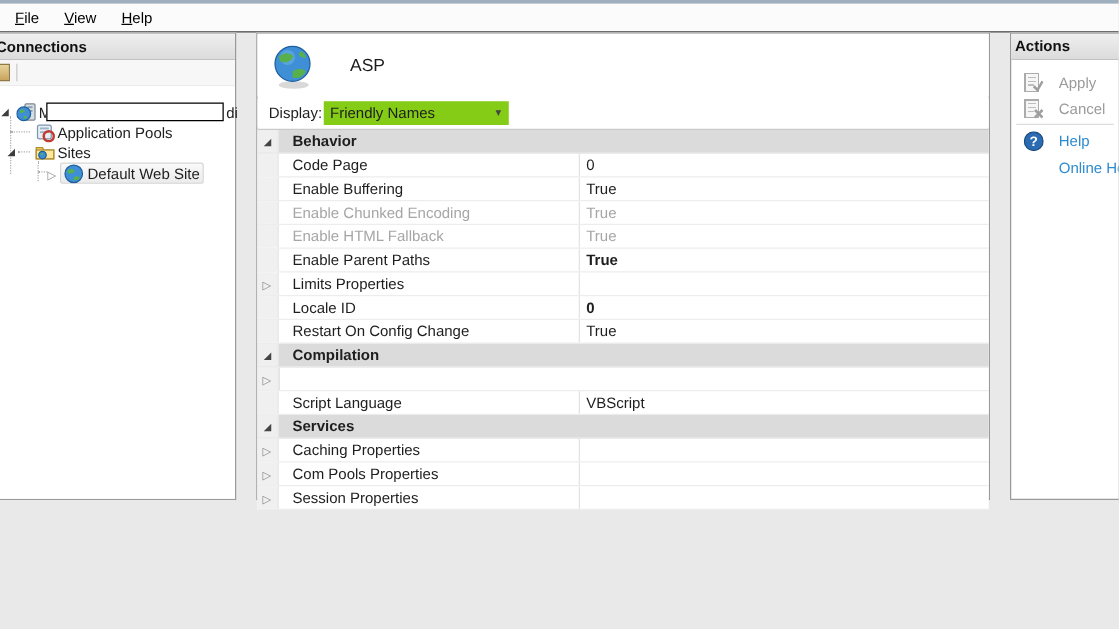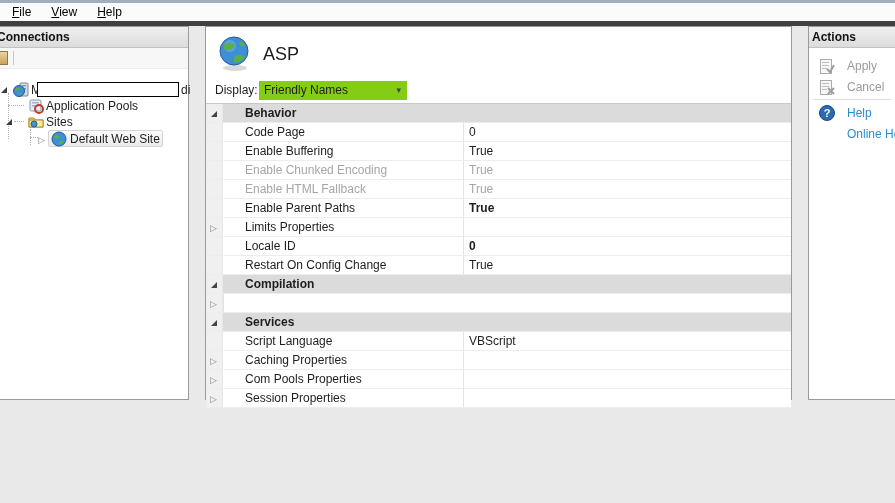--- a/index.html
+++ b/index.html
@@ -5,21 +5,21 @@
   * { margin:0; padding:0; box-sizing:border-box; }
   html,body { width:895px; height:503px; overflow:hidden; }
   body {
     font-family:"Liberation Sans", sans-serif;
     font-size:12px; color:#1e1e1e;
     background:#e9e9e9; position:relative;
   }
   .topline { position:absolute; left:0; top:0; width:895px; height:3px; background:#9fafbe; }
   .menubar {
     position:absolute; left:0; top:3px; width:895px; height:23px;
-    background:#fbfbfb; border-bottom:5px solid #404040;
+    background:#fbfbfb; border-bottom:1px solid #404040;
     display:flex; align-items:center; padding-left:2px;
   }
   .menu-item { padding:3px 10px 4px 10px; color:#000; cursor:default; }
   .menu-item .accel { text-decoration:underline; }
 
   .panel { position:absolute; top:26px; height:374px; background:#fff; border:1px solid #9a9a9a; }
   .panel-header {
     height:21px; line-height:20px; font-weight:bold; color:#111;
     background:linear-gradient(#efefef,#dcdcdc); border-bottom:1px solid #c2c2c2;
     padding-left:3px; white-space:nowrap; overflow:hidden;
@@ -42,36 +42,36 @@
   .redact-box { position:absolute; background:#fff; border:1px solid #000; }
   .sel-box {
     position:absolute; border:1px solid #d5d5d5; border-radius:2px;
     background:linear-gradient(#fafafa,#ebebeb);
   }
   .tree-label { position:relative; }
 
   
   #center-panel { left:205px; width:587px; }
   .feature-header { position:absolute; left:0; top:0; right:0; height:50px; background:#fff; }
-  .feature-title { position:absolute; left:57px; top:17px; font-size:18px; color:#1b1b1b; }
+  .feature-title { position:absolute; left:74px; top:17px; font-size:14px; color:#1b1b1b; }
   .display-row { position:absolute; left:0; top:52px; right:0; height:23px; background:#fff; }
   .display-label { position:absolute; left:9px; top:4px; }
   .display-select { position:absolute; left:53px; top:2px; width:148px; height:19px; line-height:19px;
      padding-left:5px; background:#84cc16; cursor:default; }
   .display-select .arrow { position:absolute; right:6px; top:0; font-size:9px; color:#444; }
 
   .propgrid { position:absolute; left:0; top:76px; right:0; border-top:1px solid #c9c9c9; background:#fff; }
   .pg-row { position:relative; height:19px; line-height:18px; display:flex; border-bottom:1px solid #ededed; }
   .pg-strip { width:17px; background:#f0f0f0; border-right:1px solid #e7e7e7; position:relative; flex:none; }
   .pg-strip .tri-filled { position:absolute; left:5px; top:7px; border-left-width:6px; border-bottom-width:6px; border-bottom-color:#444; }
   .pg-strip .tri-hollow { position:absolute; left:4px; top:1px; }
   .pg-section { background:#dbdbdb; }
   .pg-section .pg-strip { background:#efefef; }
   .pg-section .pg-name { font-weight:bold; }
-  .pg-name { width:240px; padding-left:22px; flex:none; overflow:hidden; white-space:nowrap; }
+  .pg-name { width:240px; padding-left:11px; flex:none; overflow:hidden; white-space:nowrap; }
   .pg-value { flex:1; padding-left:5px; border-left:1px solid #e3e3e3; overflow:hidden; white-space:nowrap; }
   .pg-section .pg-value { border-left:none; }
   .pg-row.disabled .pg-name, .pg-row.disabled .pg-value { color:#a6a6a6; }
   .pg-row .bold { font-weight:bold; }
 
   
   #actions-panel { left:808px; width:88px; overflow:hidden; }
   .action-row { position:absolute; left:0; width:100%; height:20px; line-height:20px; white-space:nowrap; }
   .action-row .a-icon { position:absolute; left:10px; top:2px; }
   .action-row .a-label { position:absolute; left:38px; top:0; }
@@ -233,32 +233,32 @@
         </div>
       <div class="pg-name">Compilation</div>
       <div class="pg-value"></div>
     </div>
     <div class="pg-row">
       <div class="pg-strip">
           <span class="tri-hollow">▷</span>
         </div>
       <div class="pg-value"></div>
     </div>
-    <div class="pg-row pg-section">
-      <div class="pg-strip">
-          <span class="tri-filled"></span>
-        </div>
-      <div class="pg-name">Services</div>
-      <div class="pg-value"></div>
-    </div>
-
     <div class="pg-row">
       <div class="pg-strip"></div>
       <div class="pg-name">Script Language</div>
       <div class="pg-value">VBScript</div>
+    </div>
+
+    <div class="pg-row pg-section">
+      <div class="pg-strip">
+          <span class="tri-filled"></span>
+        </div>
+      <div class="pg-name">Services</div>
+      <div class="pg-value"></div>
     </div>
     <div class="pg-row">
       <div class="pg-strip">
           <span class="tri-hollow">▷</span>
         </div>
       <div class="pg-name">Caching Properties</div>
       <div class="pg-value"></div>
     </div>
     <div class="pg-row">
       <div class="pg-strip">

